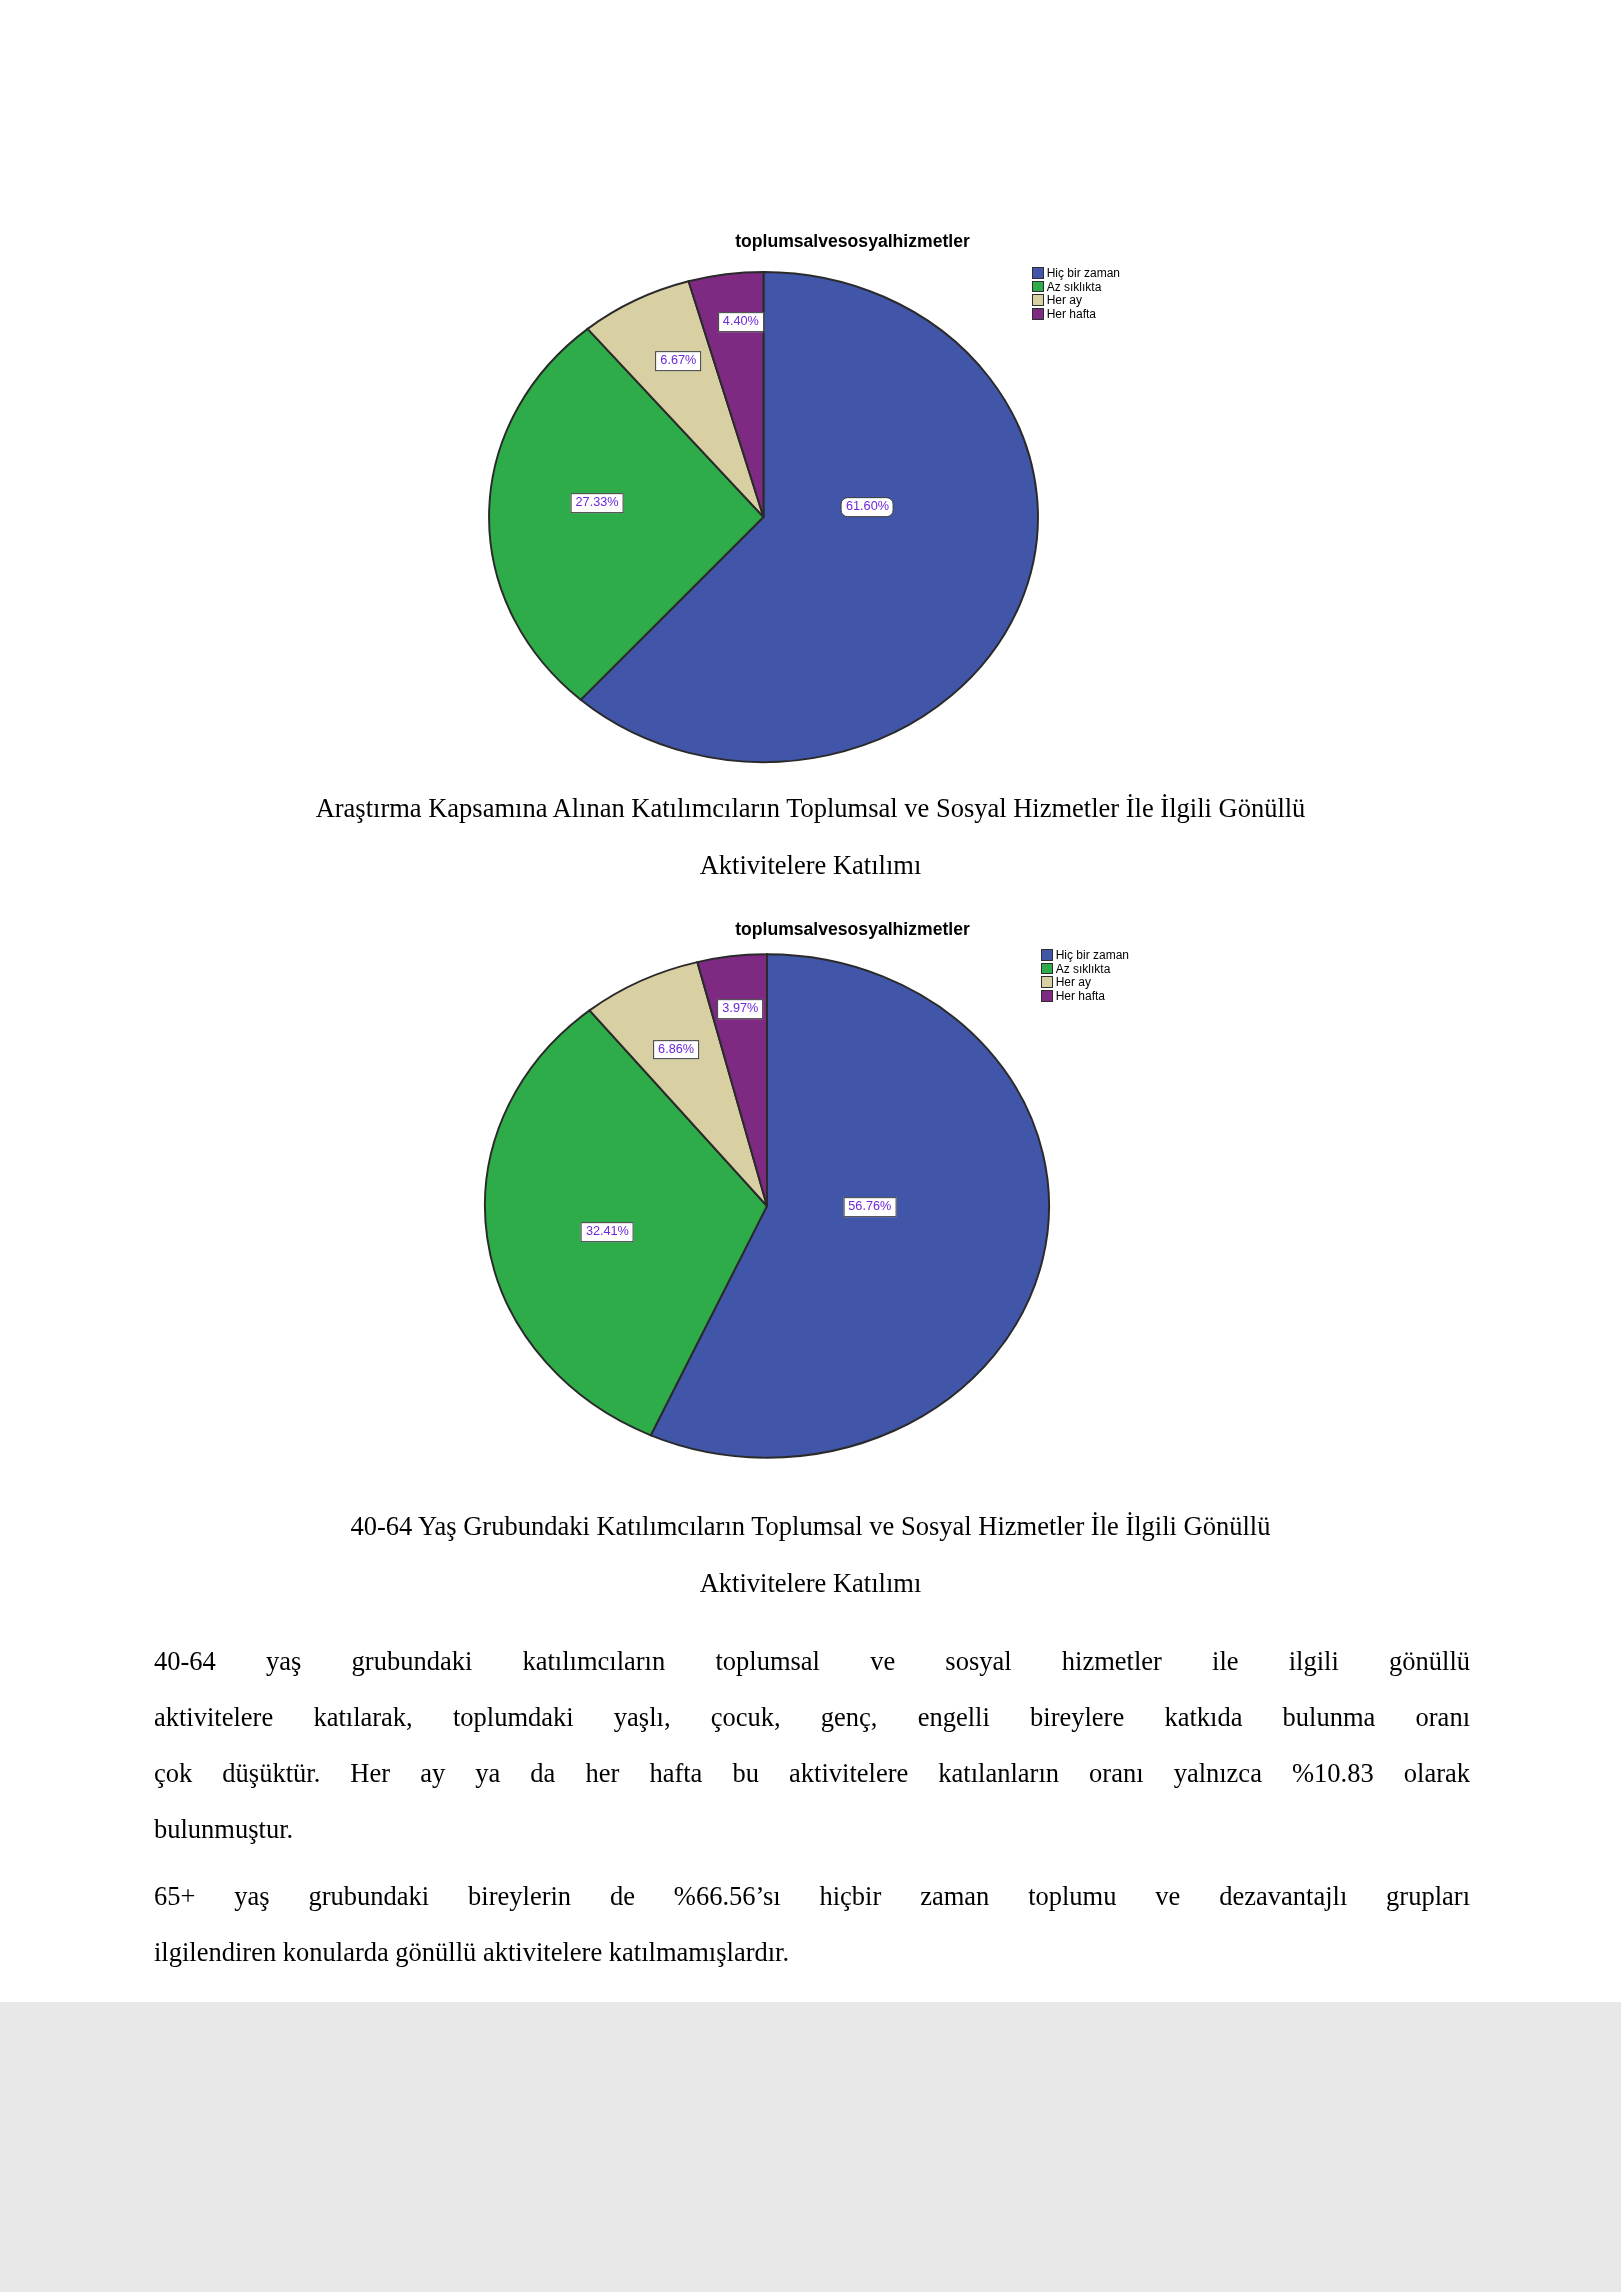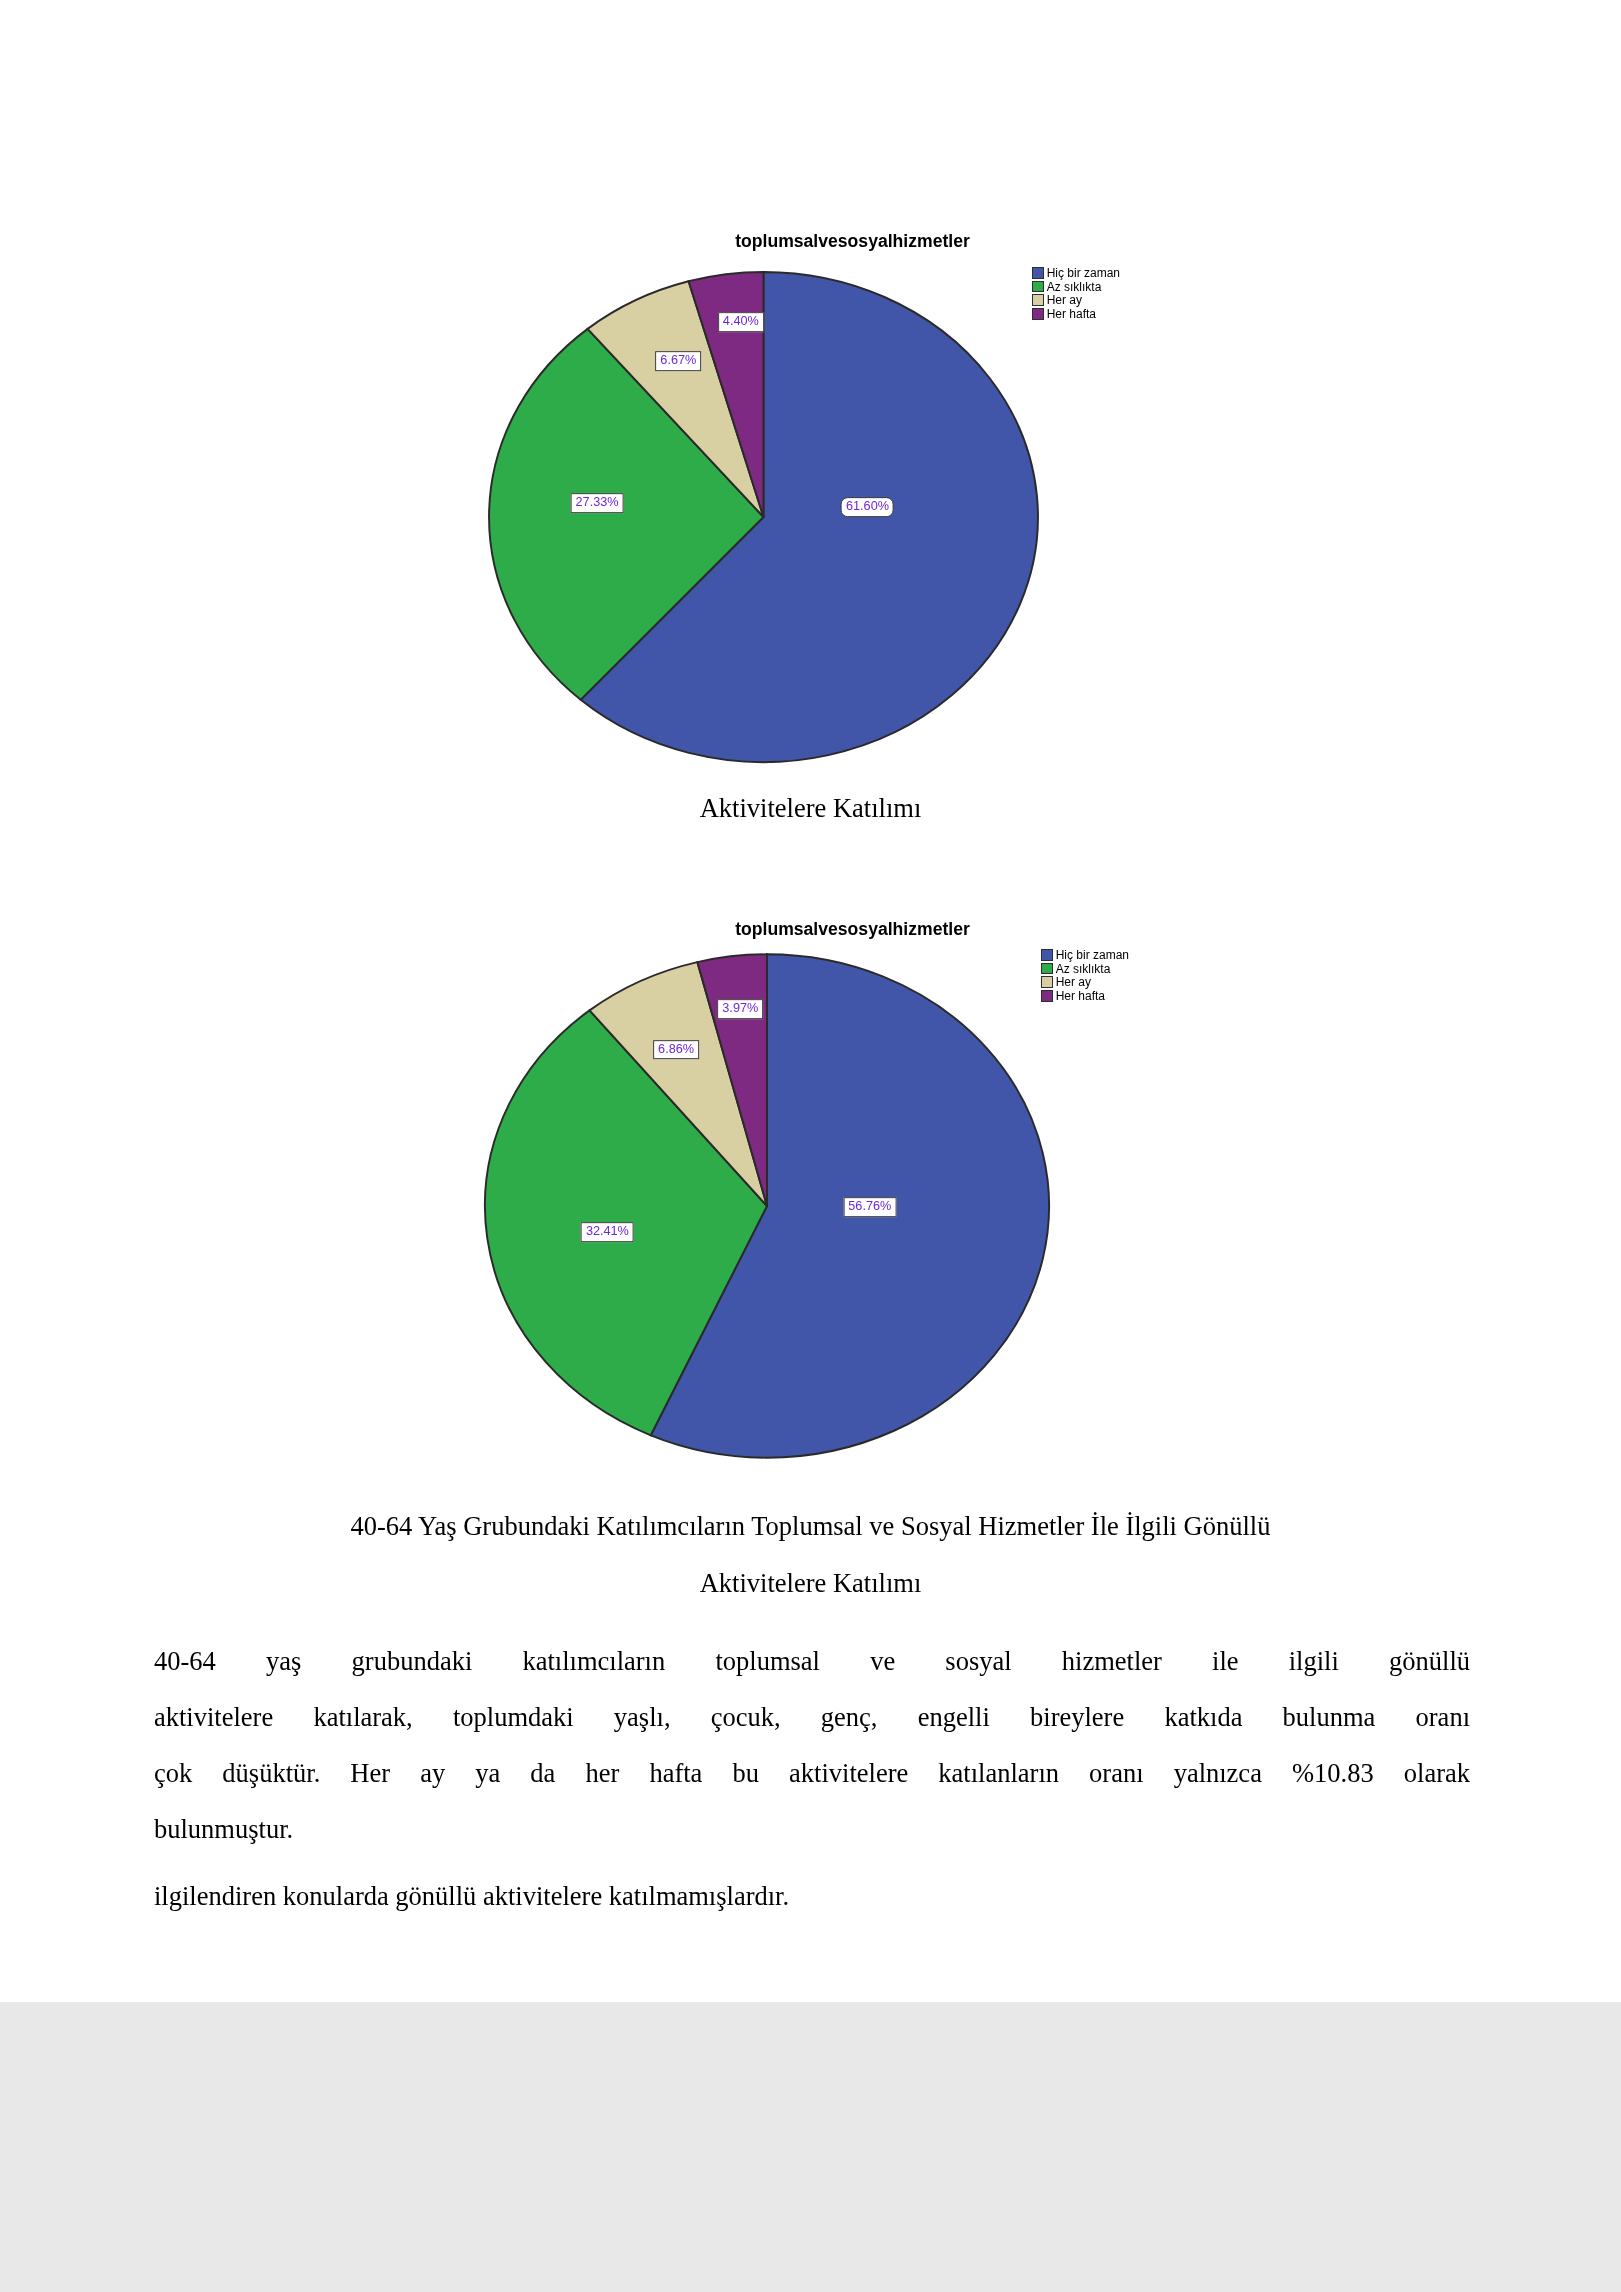--- a/index.html
+++ b/index.html
@@ -76,20 +76,21 @@
         <span class="legend-swatch" style="background: rgb(216, 208, 162);"></span>
         <span>Her ay</span>
       </div>
       <div class="legend-item">
         <span class="legend-swatch" style="background: rgb(126, 42, 130);"></span>
         <span>Her hafta</span>
       </div>
     </div>
 
   <div class="caption" style="top:780px;">
+      <div class="cline">Araştırma Kapsamına Alınan Katılımcıların Toplumsal ve Sosyal Hizmetler İle İlgili Gönüllü</div>
       <div class="cline">Aktivitelere Katılımı</div>
     </div>
 
   <div class="chart-title" style="top:919px;">toplumsalvesosyalhizmetler</div>
 
   <div class="pie-box" style="left:483px; top:952px; width:568px; height:508px;">
     <svg viewBox="0 0 580 518" width="568" height="508">
         <path d="M 290 259 L 290.00 2.00 A 288 257 0 1 1 171.32 493.16 Z" fill="#4156A8" stroke="#2a2a2a" stroke-width="2"></path>
         <path d="M 290 259 L 171.32 493.16 A 288 257 0 0 1 108.80 59.24 Z" fill="#2EAC49" stroke="#2a2a2a" stroke-width="2"></path>
         <path d="M 290 259 L 108.80 59.24 A 288 257 0 0 1 218.90 9.95 Z" fill="#D8D0A2" stroke="#2a2a2a" stroke-width="2"></path>
@@ -126,19 +127,20 @@
     </div>
 
   <div class="para" style="top:1633px;">
       <div class="jline">40-64 yaş grubundaki katılımcıların toplumsal ve sosyal hizmetler ile ilgili gönüllü</div>
       <div class="jline">aktivitelere katılarak, toplumdaki yaşlı, çocuk, genç, engelli bireylere katkıda bulunma oranı</div>
       <div class="jline">çok düşüktür. Her ay ya da her hafta bu aktivitelere katılanların oranı yalnızca %10.83 olarak</div>
       <div class="lline">bulunmuştur.</div>
     </div>
 
   <div class="para" style="top:1868px;">
+      <div class="jline">65+ yaş grubundaki bireylerin de %66.56’sı hiçbir zaman toplumu ve dezavantajlı grupları</div>
       <div class="lline">ilgilendiren konularda gönüllü aktivitelere katılmamışlardır.</div>
     </div>
 
   <div class="page-number">136</div>
 
 </div>
 
 
 </body></html>

